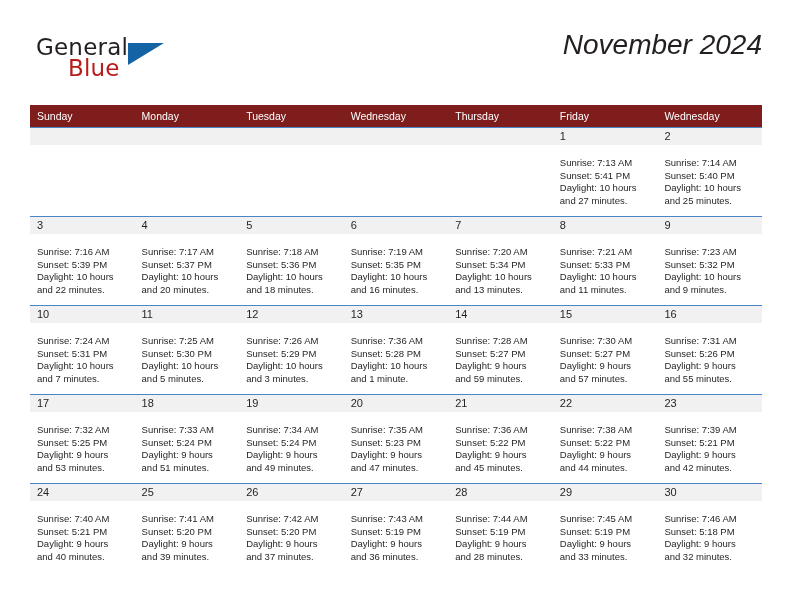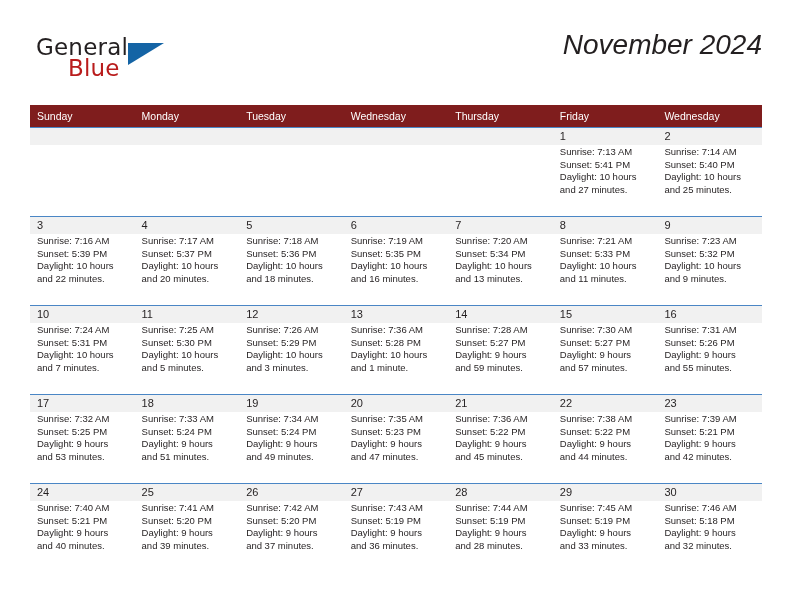--- a/index.html
+++ b/index.html
@@ -143,21 +143,21 @@
     box-sizing: border-box;
     font-size: 11px;
     line-height: 15px;
     color: #231f20;
   }
   .cell-blank .daynum-band {
     background: #f1f1f1;
   }
 
   .cell-lines {
-    padding: 1px 5px 0 7px;
+    padding: 12px 5px 0 7px;
     font-size: 9.5px;
     line-height: 12.6px;
     color: #231f20;
   }
   .cell-lines div {
     white-space: nowrap;
   }
 </style>
 </head>
 <body>

